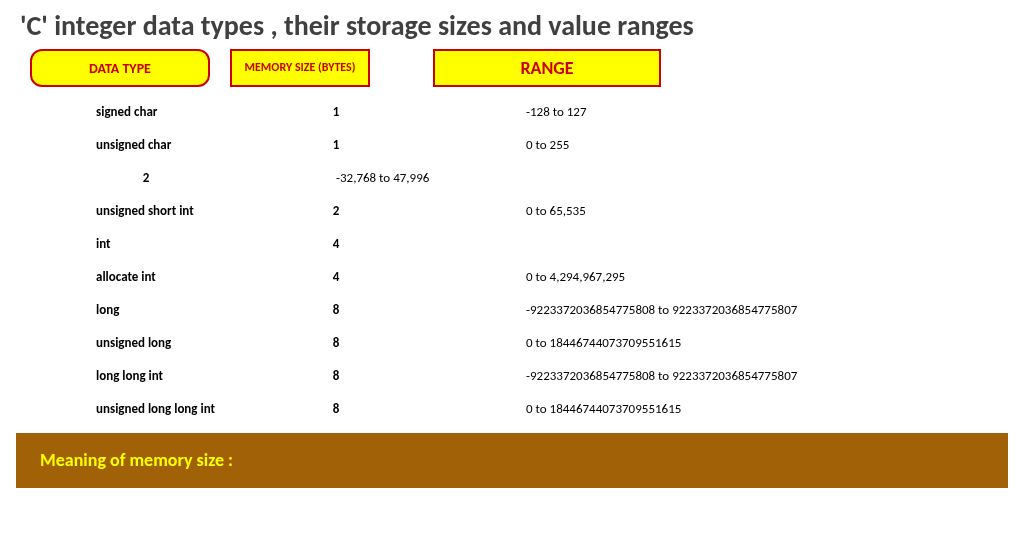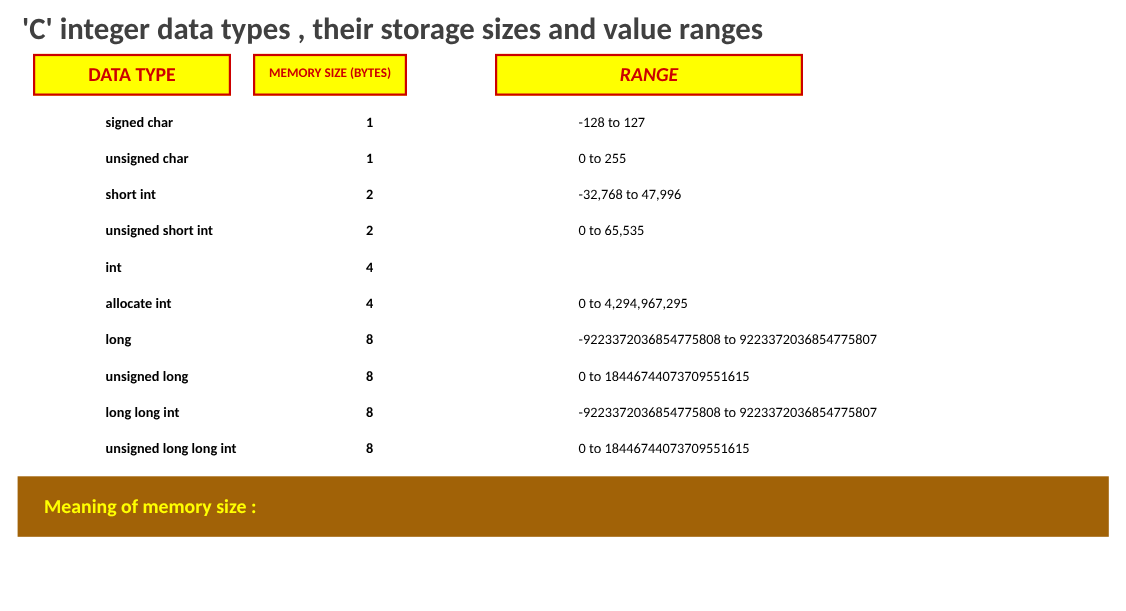--- a/index.html
+++ b/index.html
@@ -32,32 +32,32 @@
       color: #cc0000;
       font-weight: bold;
       text-align: center;
       display: flex;
       align-items: center;
       justify-content: center;
       height: 38px;
     }
     .header-datatype {
       width: 180px;
-      font-size: 18px;
+      font-size: 14px;
+      border-radius: 12px;
     }
     .header-memory {
       width: 140px;
       font-size: 12px;
       line-height: 1.1;
     }
     .header-range {
-      width: 280px;
+      width: 228px;
       font-size: 18px;
-      margin-left: 60px;
-      font-style: italic;
+      margin-left: 43px;
     }
     .table-body {
       padding: 0 30px 0 96px;
     }
     .row {
       display: flex;
       align-items: center;
       height: 33px;
       font-size: 13px;
       color: #000000;
@@ -101,21 +101,20 @@
     <div class="cell-type">signed char</div>
     <div class="cell-size">1</div>
     <div class="cell-range">-128 to 127</div>
   </div>
   <div class="row">
     <div class="cell-type">unsigned char</div>
     <div class="cell-size">1</div>
     <div class="cell-range">0 to 255</div>
   </div>
   <div class="row">
-    <div class="cell-type">short int</div>
     <div class="cell-size">2</div>
     <div class="cell-range">-32,768 to 47,996</div>
   </div>
   <div class="row">
     <div class="cell-type">unsigned short int</div>
     <div class="cell-size">2</div>
     <div class="cell-range">0 to 65,535</div>
   </div>
   <div class="row">
     <div class="cell-type">int</div>

